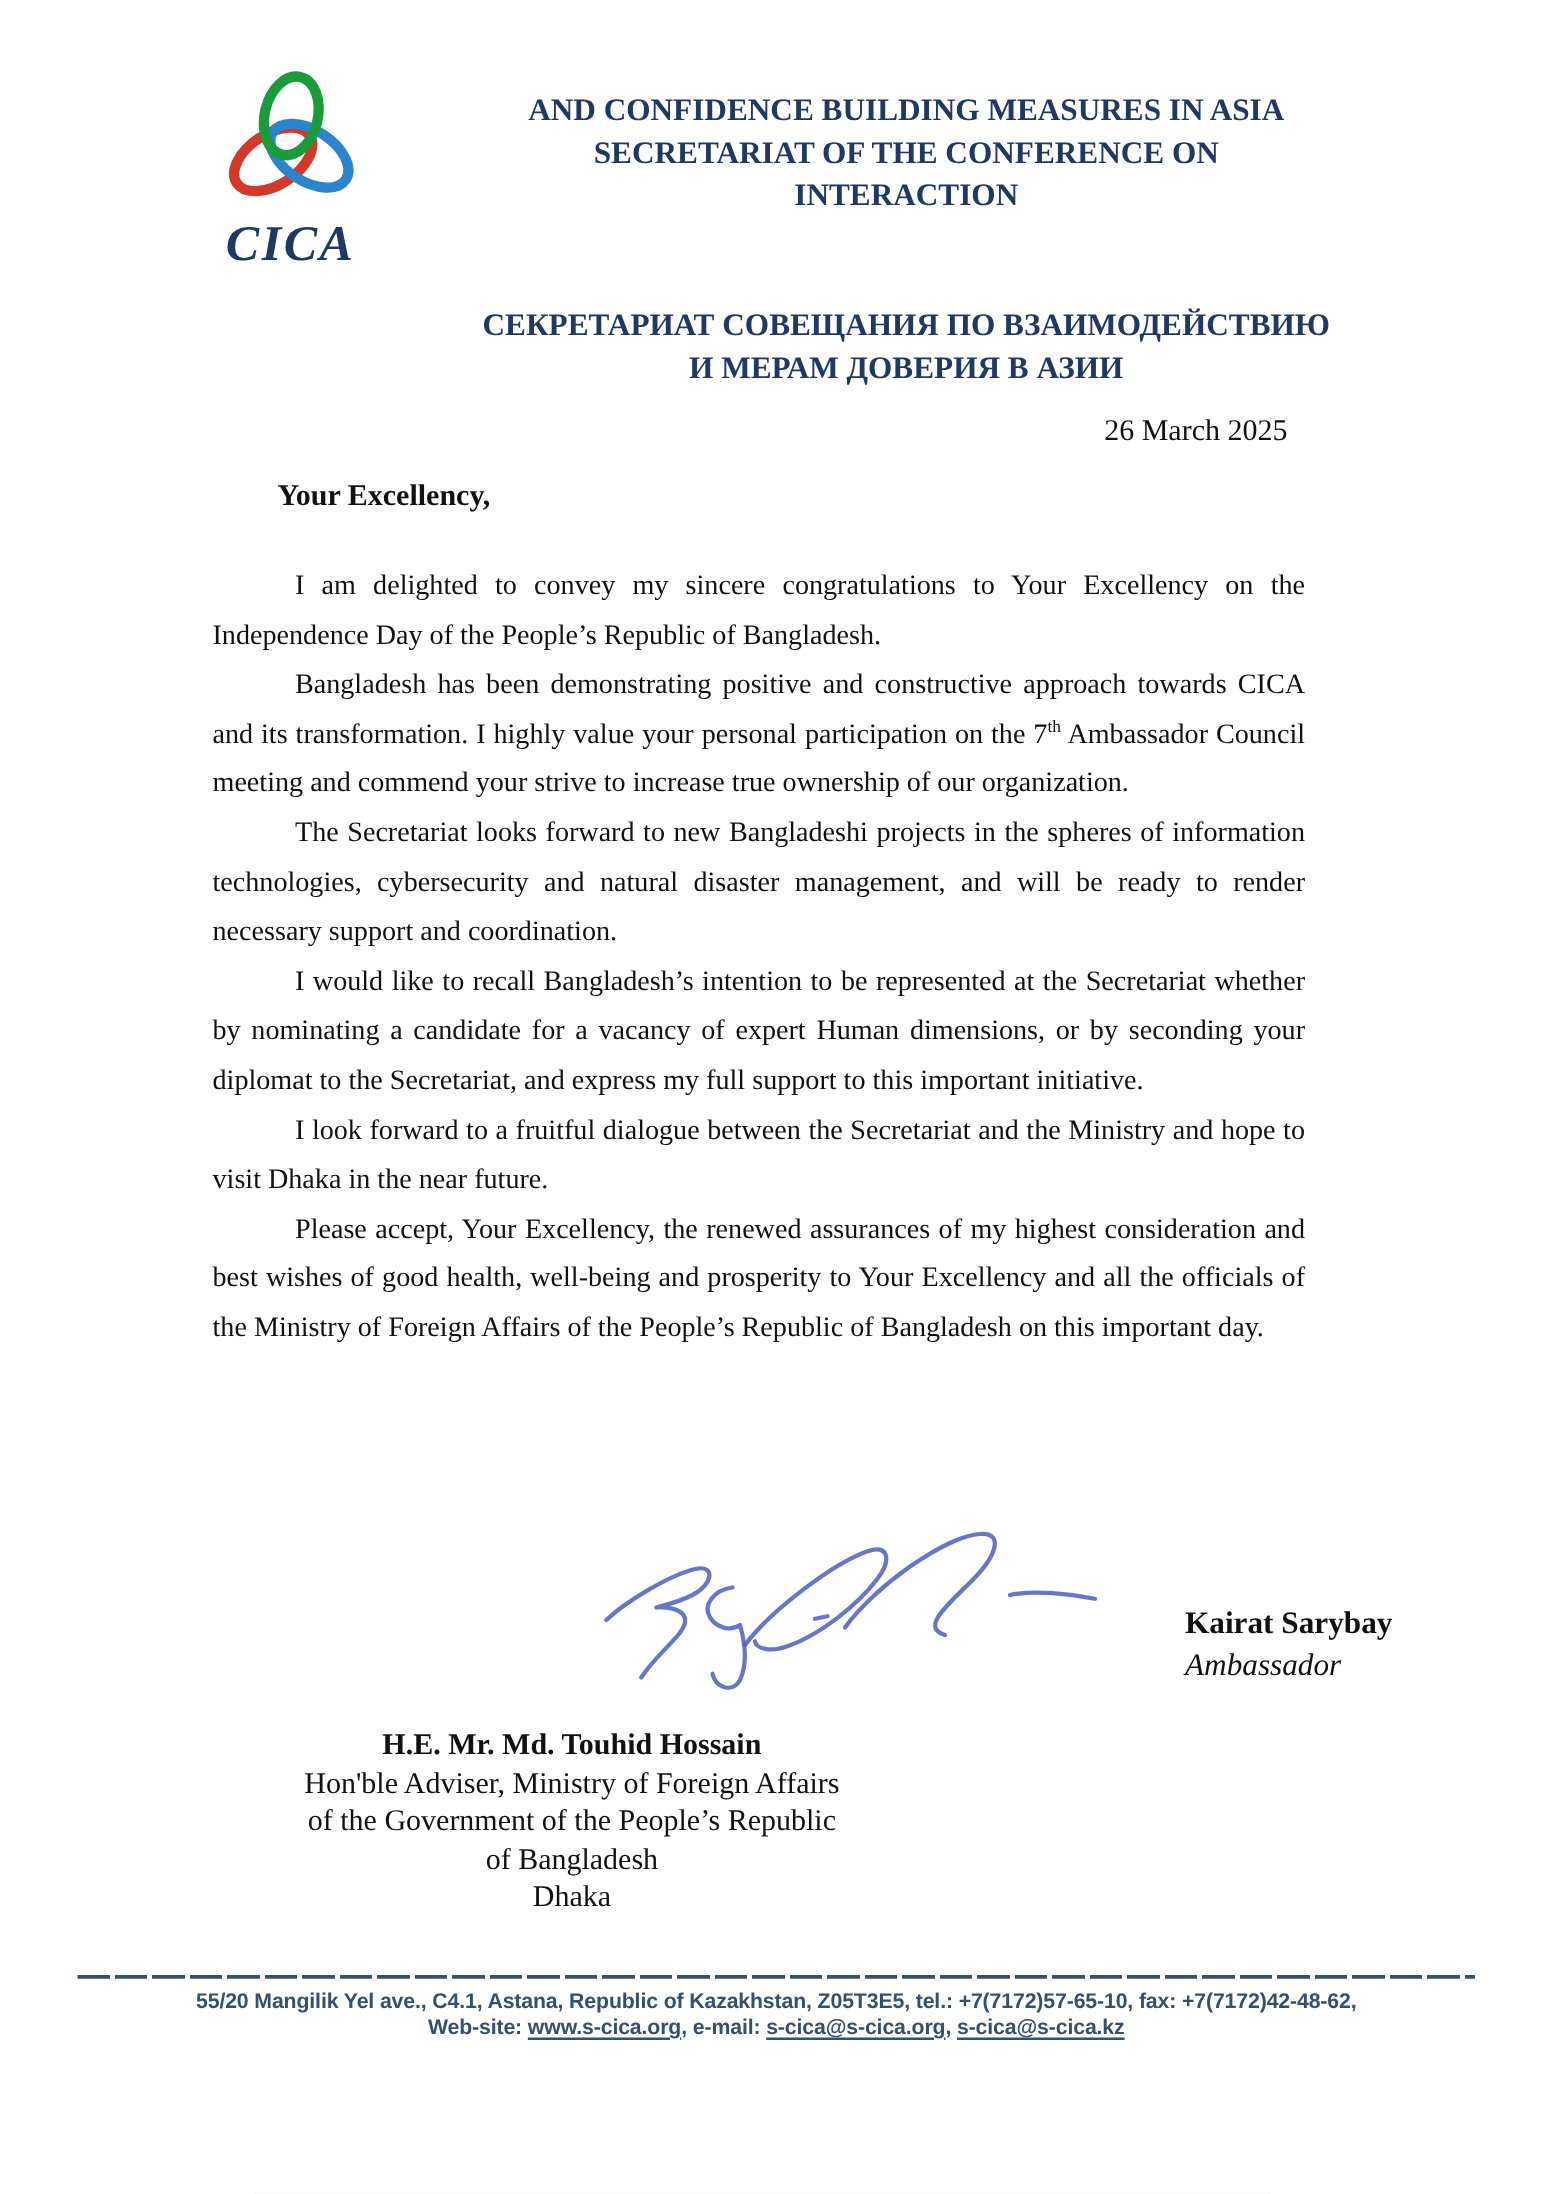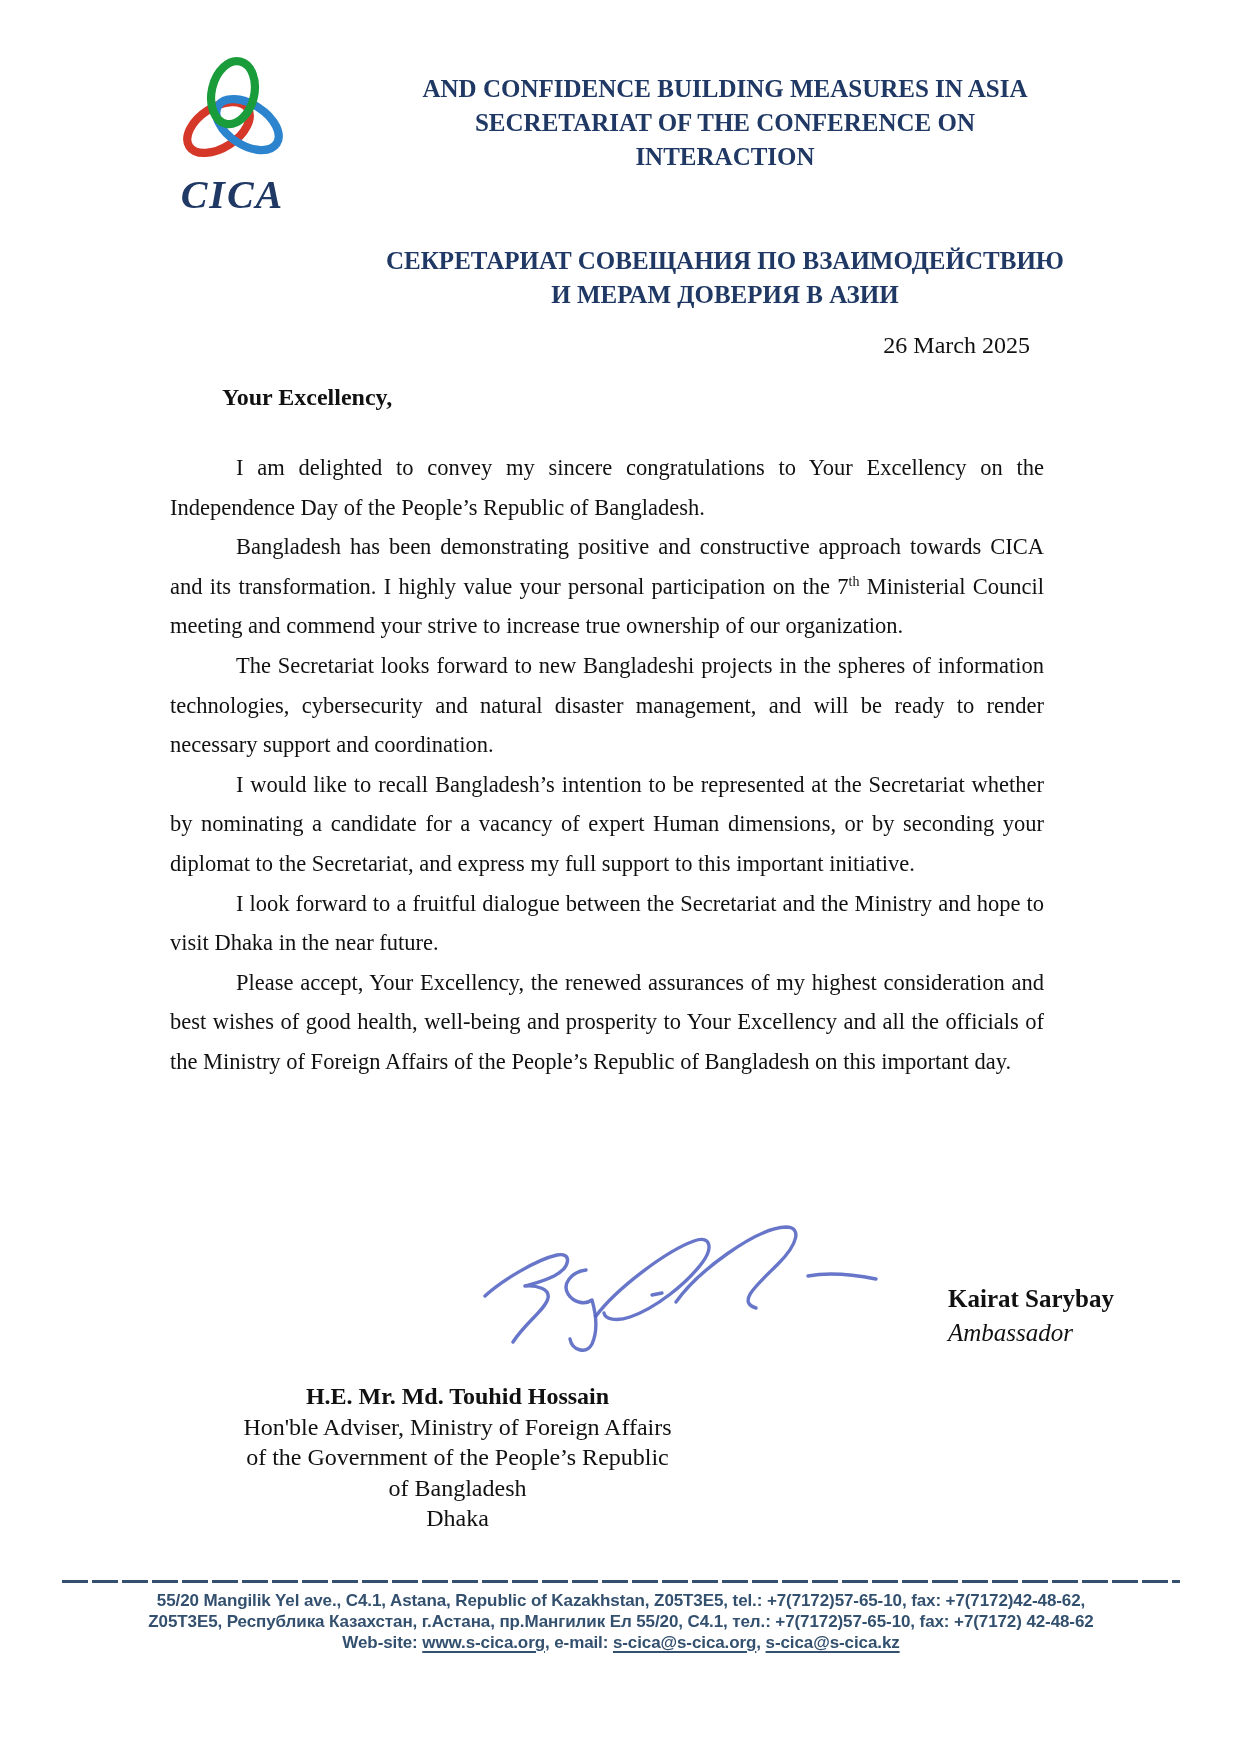--- a/index.html
+++ b/index.html
@@ -101,21 +101,21 @@
       <div>И МЕРАМ ДОВЕРИЯ В АЗИИ</div>
     </div>
   </div>
 
   <div class="date-line">26 March 2025</div>
 
   <div class="salutation">Your Excellency,</div>
 
   <div class="body-text" id="body-paragraphs">
       <p><span>I am delighted to convey my sincere congratulations to Your Excellency on the Independence Day of the People’s Republic of Bangladesh.</span></p>
-      <p><span>Bangladesh has been demonstrating positive and constructive approach towards CICA and its transformation. I highly value your personal participation on the 7</span><sup>th</sup><span> Ministerial Council meeting and commend your strive to increase true ownership of our organization.</span></p>
+      <p><span>Bangladesh has been demonstrating positive and constructive approach towards CICA and its transformation. I highly value your personal participation on the 7</span><sup>th</sup><span> Ambassador Council meeting and commend your strive to increase true ownership of our organization.</span></p>
       <p><span>The Secretariat looks forward to new Bangladeshi projects in the spheres of information technologies, cybersecurity and natural disaster management, and will be ready to render necessary support and coordination.</span></p>
       <p><span>I would like to recall Bangladesh’s intention to be represented at the Secretariat whether by nominating a candidate for a vacancy of expert Human dimensions, or by seconding your diplomat to the Secretariat, and express my full support to this important initiative.</span></p>
       <p><span>I look forward to a fruitful dialogue between the Secretariat and the Ministry and hope to visit Dhaka in the near future.</span></p>
       <p><span>Please accept, Your Excellency, the renewed assurances of my highest consideration and best wishes of good health, well-being and prosperity to Your Excellency and all the officials of the Ministry of Foreign Affairs of the People’s Republic of Bangladesh on this important day.</span></p>
     </div>
 
   <svg class="sig-svg" width="460" height="145" viewBox="0 0 460 145" aria-hidden="true">
     <path d="M 60,78 C 75,64 110,42 132,37 C 147,34 146,49 129,58 C 117,64 107,66 100,68 C 112,67 125,71 123,80 C 121,91 101,104 88,124"></path>
     <path d="M 161,52 C 146,54 137,66 143,76 C 149,85 160,87 167,82 C 171,96 173,113 167,126 C 161,137 147,132 145,121"></path>
     <path d="M 171,98 C 191,71 241,33 269,23 C 285,17 289,29 277,45 C 261,66 231,90 205,99 C 191,104 180,101 179,95"></path>
@@ -133,17 +133,16 @@
     <div class="r-name">H.E. Mr. Md. Touhid Hossain</div>
     <div>Hon'ble Adviser, Ministry of Foreign Affairs</div>
     <div>of the Government of the People’s Republic</div>
     <div>of Bangladesh</div>
     <div class="r-city">Dhaka</div>
   </div>
 
   <div class="footer">
     <div class="f-rule"></div>
     <div class="f-line">55/20 Mangilik Yel ave., C4.1, Astana, Republic of Kazakhstan, Z05T3E5, tel.: +7(7172)57-65-10, fax: +7(7172)42-48-62,</div>
-    <div class="f-line">Z05T3E5, Республика Казахстан, г.Астана, пр.Мангилик Ел 55/20, C4.1, тел.: +7(7172)57-65-10, fax: +7(7172) 42-48-62</div>
     <div class="f-line" id="footer-links"><span>Web-site: </span><span class="link">www.s-cica.org</span><span>, e-mail: </span><span class="link">s-cica@s-cica.org</span><span>, </span><span class="link">s-cica@s-cica.kz</span></div>
   </div>
 
 </div>
 
 </body></html>

